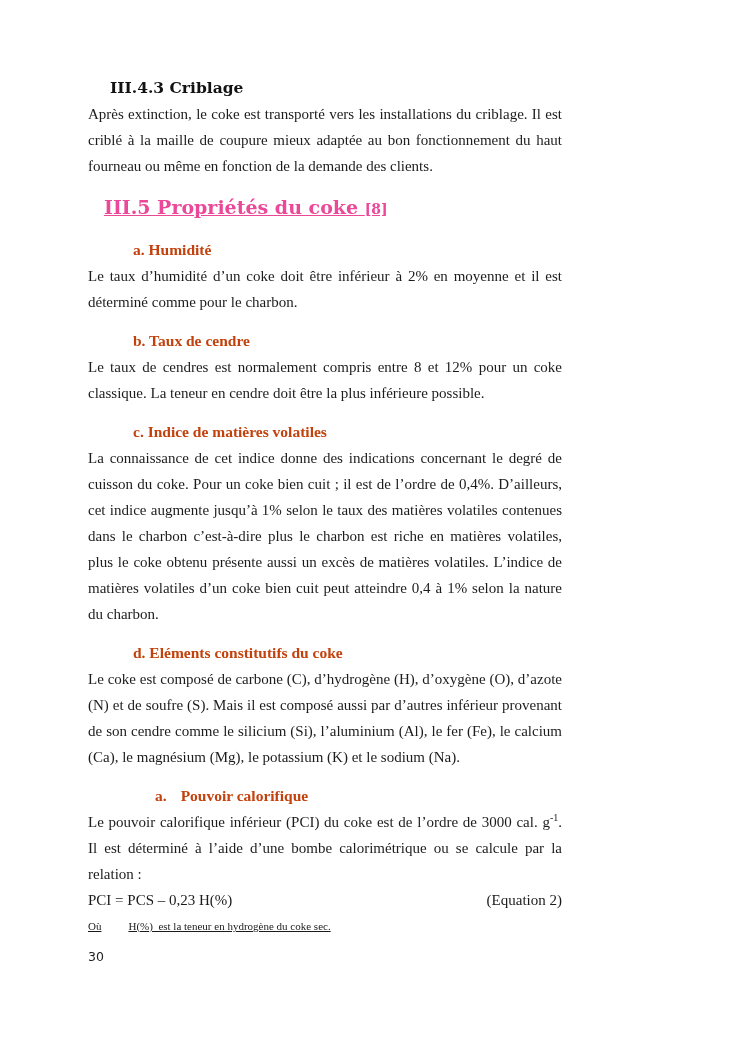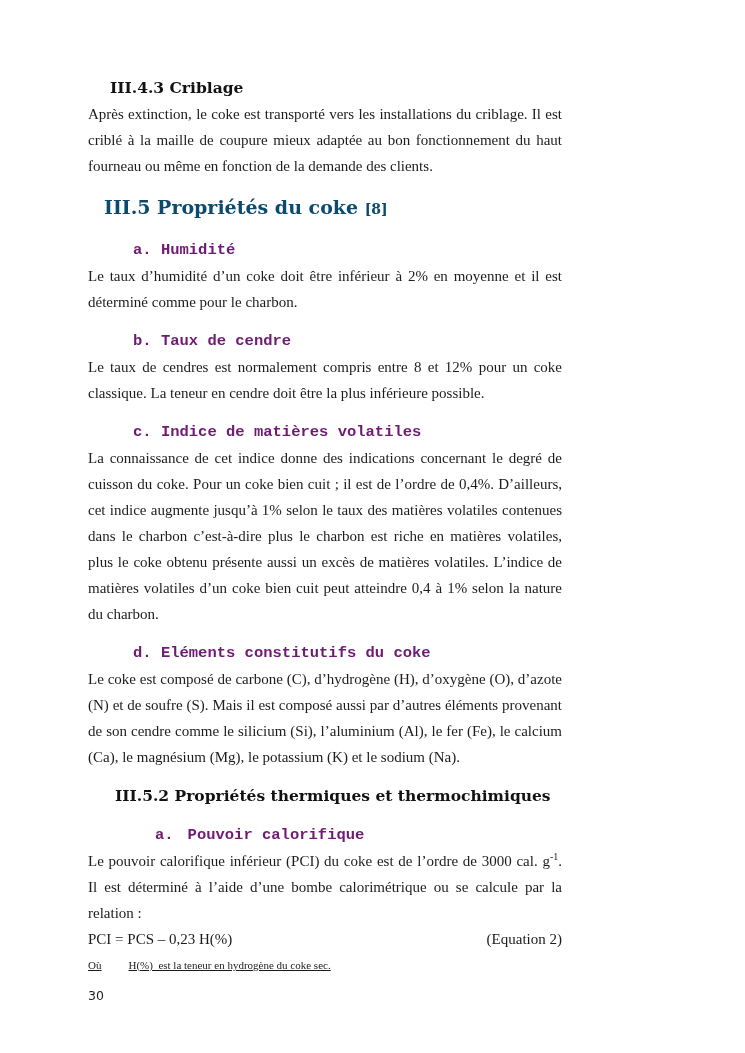--- a/index.html
+++ b/index.html
@@ -26,40 +26,41 @@
     margin: 0;
     color: #1c1c1c;
   }
   
   .h-main {
     font-family: "DejaVu Serif", serif;
     font-weight: bold;
     font-size: 19px;
     line-height: 30px;
     margin: 13px 0 0 16px;
-    color: #0c4a6e;
+    color: #ec4899;
+    text-decoration: underline;
   }
   .h-main .ref {
     font-size: 14px;
   }
   .h-section {
     font-family: "DejaVu Serif", serif;
     font-weight: bold;
     font-size: 15.5px;
     line-height: 26px;
     margin: 13px 0 0 27px;
     color: #121212;
   }
   .h-sub {
-    font-family: Liberation Mono, monospace;
+    font-family: Liberation Serif, serif;
     font-weight: bold;
     font-size: 15.5px;
     line-height: 26px;
     margin: 13px 0 0 45px;
-    color: #701a75;
+    color: #c2410c;
   }
   .h-criblage {
     margin: 0 0 0 22px;
   }
   .h-pouvoir {
     margin-left: 67px;
   }
   .h-pouvoir .h-prefix {
     margin-right: 14px;
   }
@@ -112,23 +113,22 @@
   <h4 class="h-sub">b. Taux de cendre</h4>
 
   <p class="body-text">Le taux de cendres est normalement compris entre 8 et 12% pour un coke classique. La teneur en cendre doit être la plus inférieure possible.</p>
 
   <h4 class="h-sub">c. Indice de matières volatiles</h4>
 
   <p class="body-text">La connaissance de cet indice donne des indications concernant le degré de cuisson du coke. Pour un coke bien cuit ; il est de l’ordre de 0,4%. D’ailleurs, cet indice augmente jusqu’à 1% selon le taux des matières volatiles contenues dans le charbon c’est-à-dire plus le charbon est riche en matières volatiles, plus le coke  obtenu présente aussi un excès de matières volatiles. L’indice de matières volatiles d’un coke bien cuit peut atteindre 0,4 à 1% selon la nature du charbon.</p>
 
   <h4 class="h-sub">d. Eléments constitutifs du coke</h4>
 
-  <p class="body-text">Le coke est composé de carbone (C), d’hydrogène (H), d’oxygène (O), d’azote (N) et de soufre (S). Mais il est composé aussi par d’autres éléments provenant de son cendre comme le silicium (Si), l’aluminium (Al), le fer (Fe), le calcium (Ca), le magnésium (Mg), le potassium (K) et le sodium (Na).</p>
+  <p class="body-text">Le coke est composé de carbone (C), d’hydrogène (H), d’oxygène (O), d’azote (N) et de soufre (S). Mais il est composé aussi par d’autres inférieur provenant de son cendre comme le silicium (Si), l’aluminium (Al), le fer (Fe), le calcium (Ca), le magnésium (Mg), le potassium (K) et le sodium (Na).</p>
 
-  <h2 class="h-section">III.5.2 Propriétés thermiques et thermochimiques</h2>
 
   <h4 class="h-sub h-pouvoir"><span class="h-prefix">a.</span><span>Pouvoir calorifique</span></h4>
 
   <p class="body-text"><span>Le pouvoir calorifique inférieur (PCI) du coke est de l’ordre de 3000 cal. g</span><sup>-1</sup><span>. Il est déterminé à l’aide d’une bombe calorimétrique ou se calcule par la relation :</span></p>
 
   <div class="equation-row">
     <span>PCI = PCS – 0,23 H(%)</span>
     <span>(Equation 2)</span>
   </div>
 

